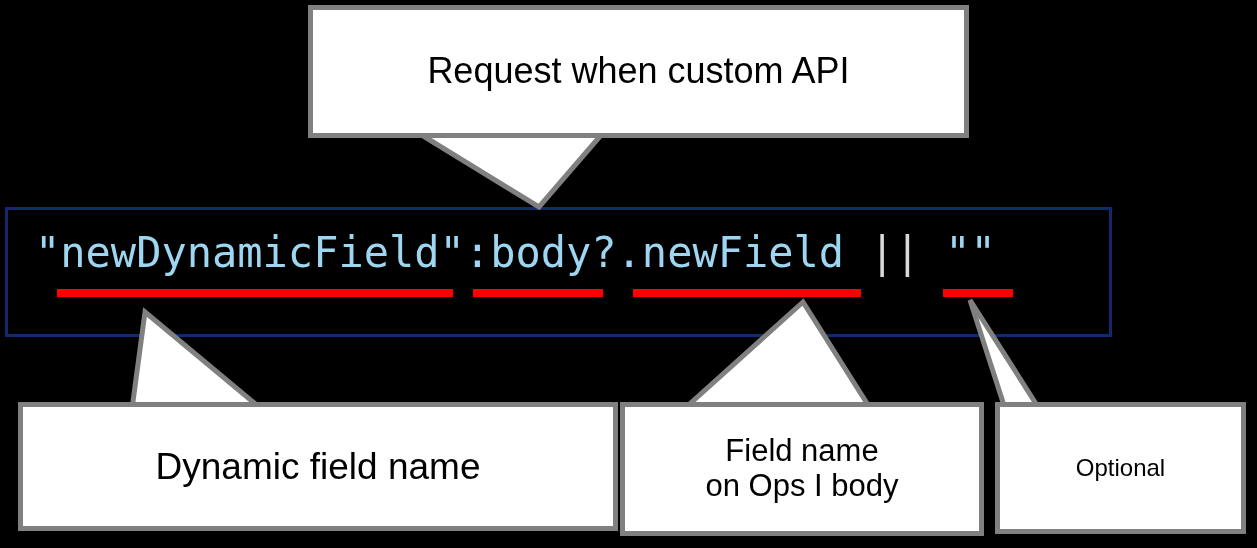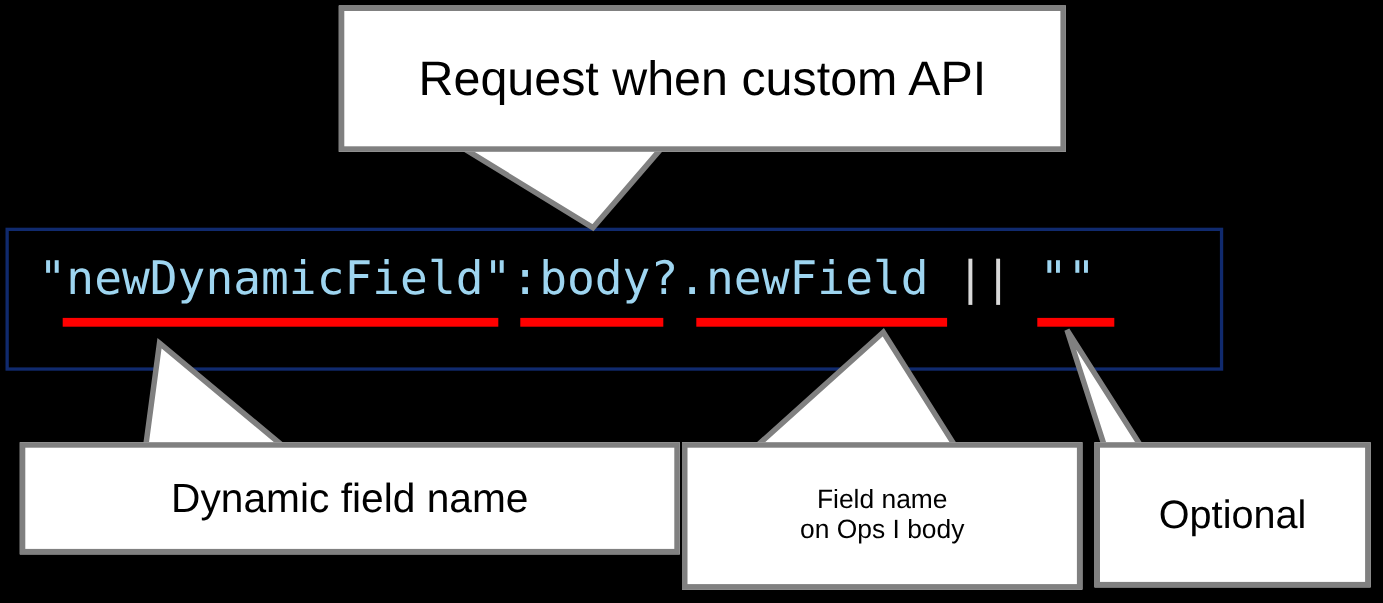--- a/index.html
+++ b/index.html
@@ -30,47 +30,47 @@
     color: #000000;
     line-height: 1.12;
     z-index: 5;
   }
 
   #callout-request {
     left: 308px;
     top: 5px;
     width: 661px;
     height: 133px;
-    font-size: 44px;
+    font-size: 36px;
     padding: 0 18px;
   }
 
   #callout-dynamic {
     left: 18px;
     top: 402px;
     width: 600px;
-    height: 102px;
+    height: 129px;
     font-size: 37px;
   }
 
   #callout-opsi {
     left: 620px;
     top: 402px;
     width: 364px;
     height: 134px;
-    font-size: 24px;
+    font-size: 31px;
     text-align: center;
   }
 
   #callout-optional {
     left: 995px;
     top: 402px;
     width: 251px;
     height: 132px;
-    font-size: 36px;
+    font-size: 24px;
   }
 
   .callout-text { display: block; }
 
   
   .tail-svg {
     position: absolute;
     overflow: visible;
     z-index: 4;
     pointer-events: none;

